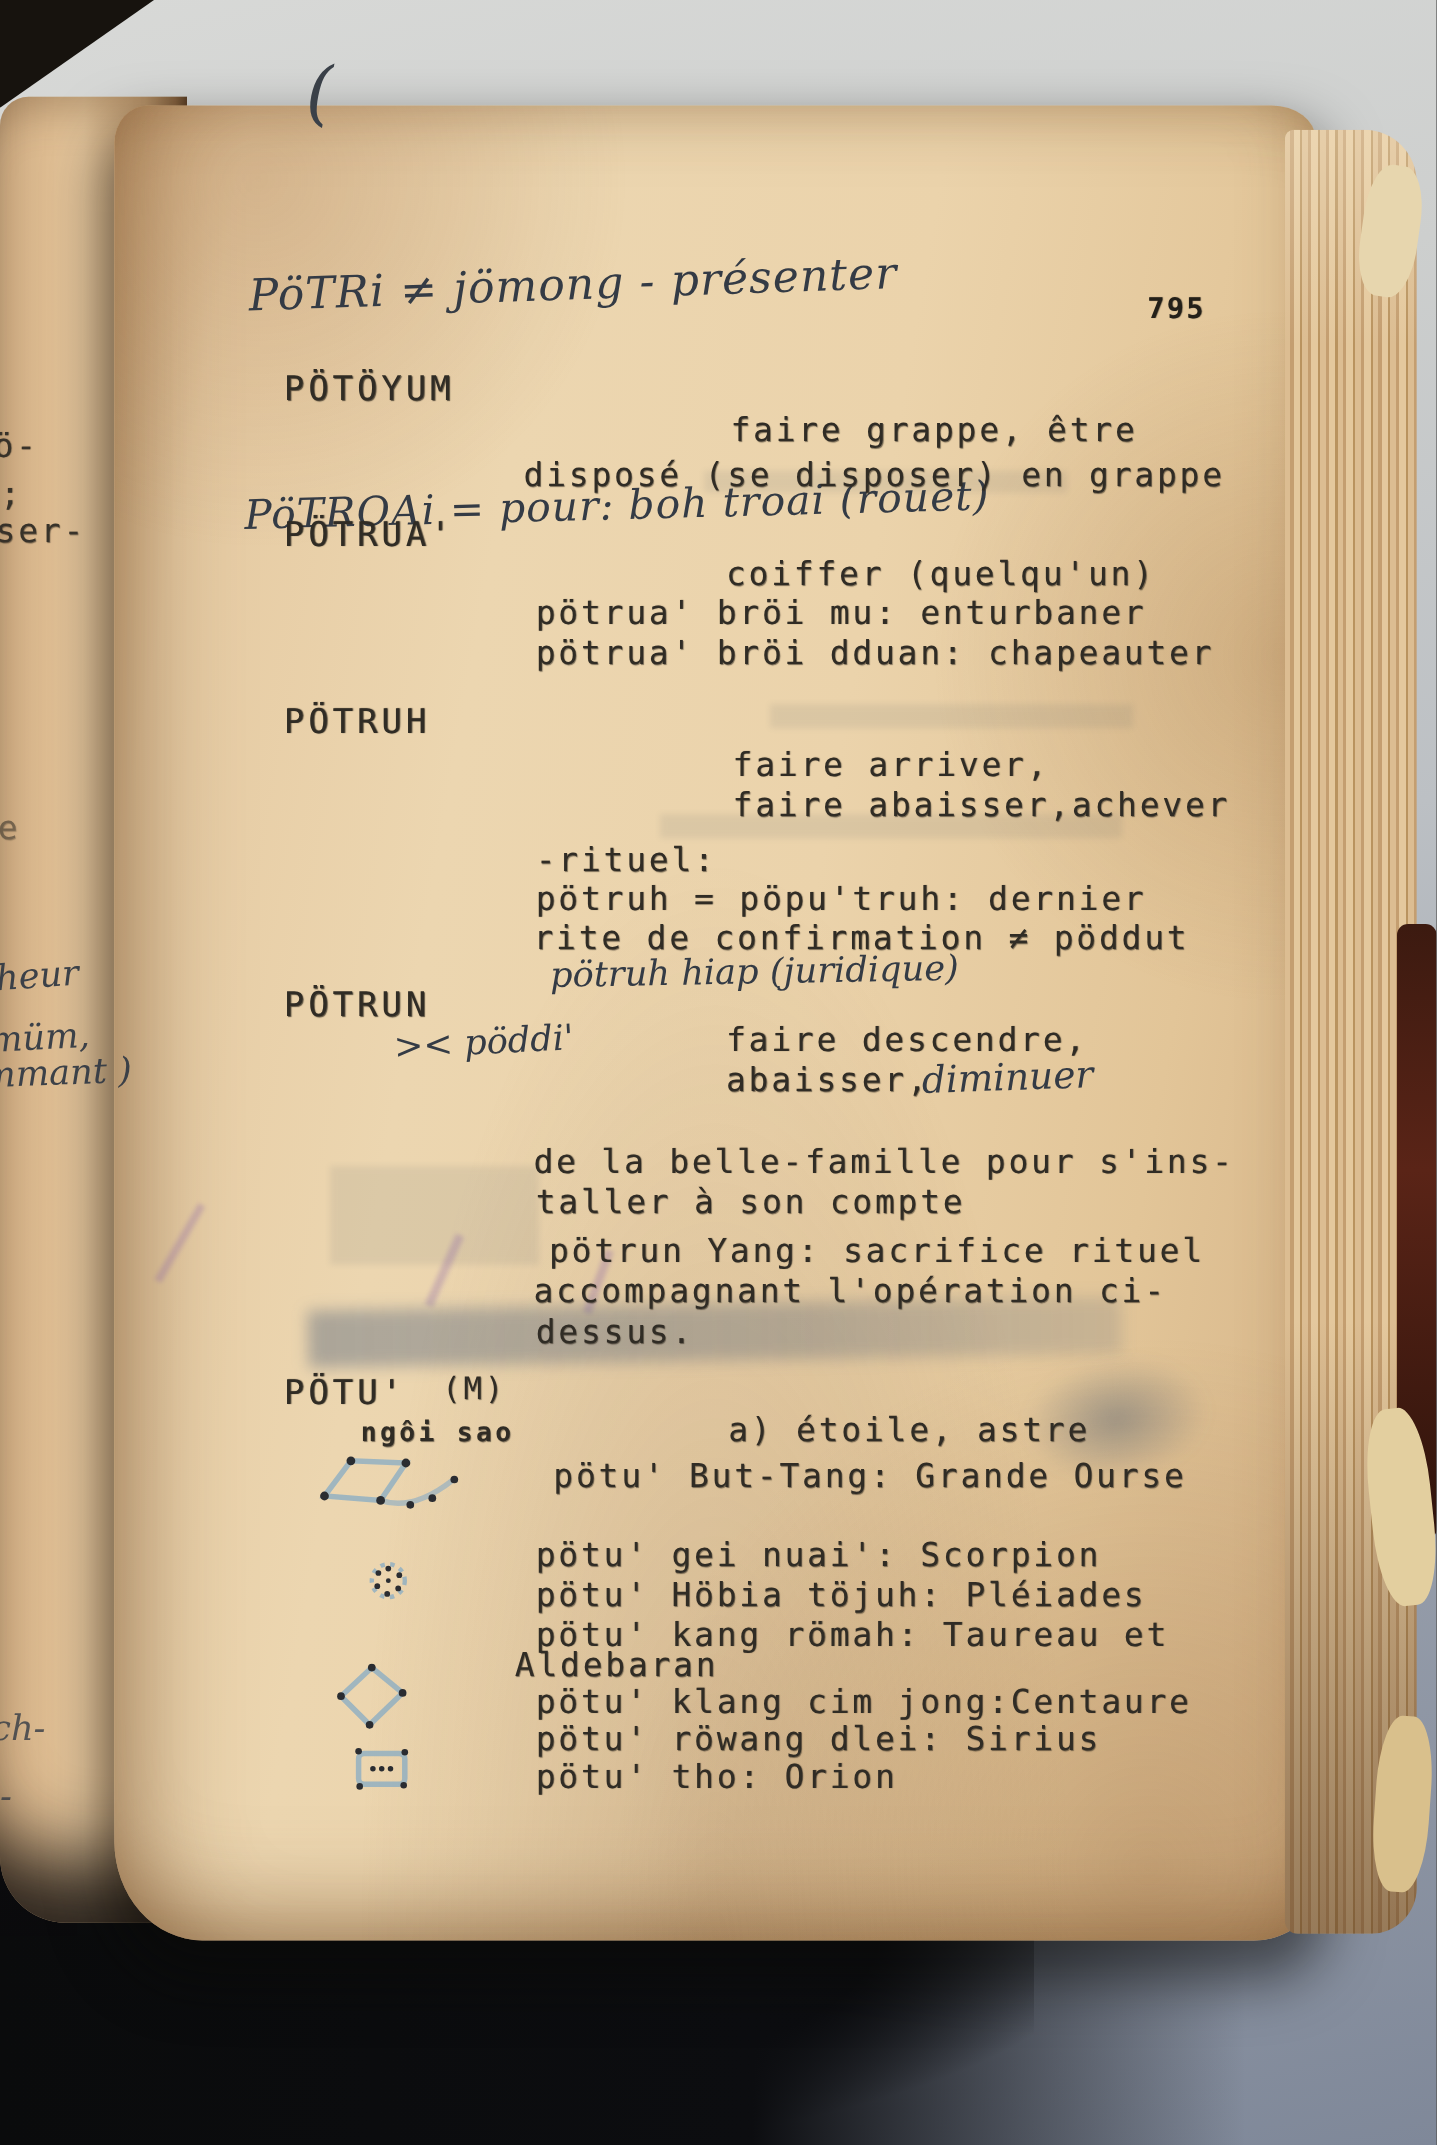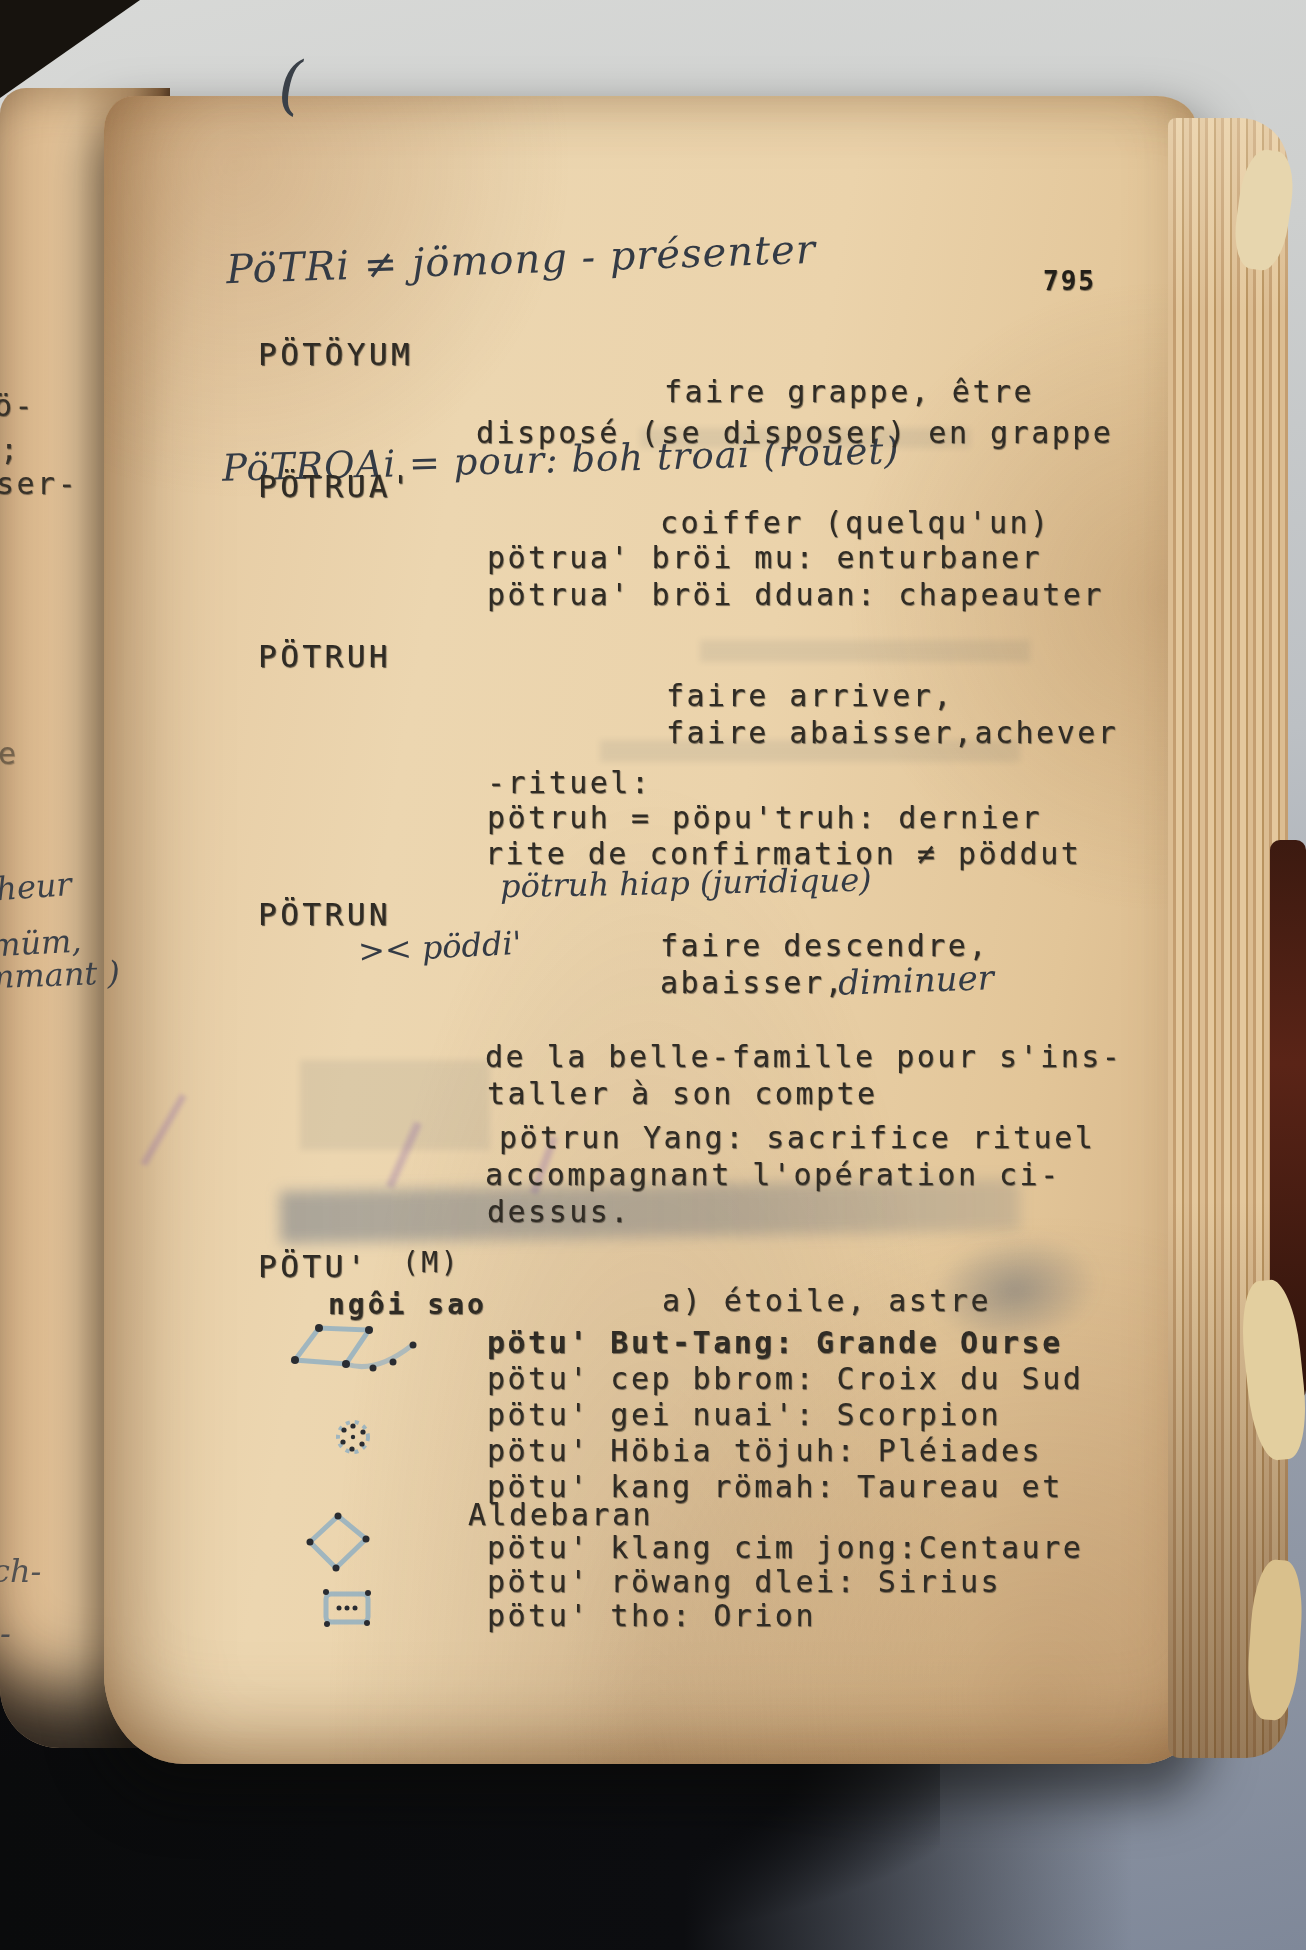--- a/index.html
+++ b/index.html
@@ -35,21 +35,21 @@
   .fore-edge{left:1168px;top:118px;width:120px;height:1640px;border-radius:8px 48px 42px 12px;
     background:linear-gradient(180deg,rgba(255,246,224,.3) 0%,rgba(255,246,224,0) 12%,rgba(0,0,0,0) 66%,rgba(75,46,22,.5) 100%),
       repeating-linear-gradient(90deg,#dcbd92 0 5px,#c49e70 5px 8px,#e4c89d 8px 14px,#b9935f 14px 16px);}
   .maroon-cover{left:1270px;top:840px;width:36px;height:560px;border-radius:10px;
     background:linear-gradient(180deg,#3c1a10,#5a2417 40%,#2e130b);}
   .torn-bit{background:#e7d6ae;border-radius:40%;}
   
   .typed{font-family:"DejaVu Sans Mono",monospace;font-size:30px;letter-spacing:2.5px;
     color:#302c25;white-space:pre;text-shadow:0.7px 0.5px 0.9px rgba(48,42,32,.6);}
   .head{font-size:31px;letter-spacing:3.5px;text-shadow:0.9px 0.6px 1px rgba(40,35,26,.75);}
-  .typed-bold{font-weight:bold;font-size:28px;letter-spacing:3px;}
+  .typed-bold{font-weight:bold;font-size:24px;letter-spacing:3px;}
   .pgnum{font-size:26px;font-weight:bold;letter-spacing:2px;color:#242019;margin-left:35px;}
   .hand{font-family:"DejaVu Serif",serif;font-style:italic;color:#343b45;white-space:pre;}
   .hand-big{font-size:40px;letter-spacing:1px;}
   .hand-med{font-size:32px;}
   .frag{opacity:.95;}
   
   .smudge{filter:blur(7px);}
   .ghost{filter:blur(3px);opacity:.09;background:#3d4d59;}
   .purple{filter:blur(2px);opacity:.3;background:#8a64a8;}
   .sketch{opacity:.95;}
@@ -115,22 +115,21 @@
   <div class="abs typed" style="left:485px;top:1039px;">de la belle-famille pour s'ins-</div>
   <div class="abs typed" style="left:487px;top:1076px;">taller à son compte</div>
   <div class="abs typed" style="left:499px;top:1120px;">pötrun Yang: sacrifice rituel</div>
   <div class="abs typed" style="left:485px;top:1157px;">accompagnant l'opération ci-</div>
   <div class="abs typed" style="left:487px;top:1194px;">dessus.</div>
 
   <div class="abs typed head" style="left:258px;top:1248px;">PÖTU'</div>
   <div class="abs typed" style="left:402px;top:1246px;font-size:28px;">(M)</div>
   <div class="abs typed typed-bold" style="left:328px;top:1288px;">ngôi sao</div>
   <div class="abs typed" style="left:662px;top:1283px;">a) étoile, astre</div>
-  <div class="abs typed" style="left:487px;top:1325px;font-weight:bold;">pötu' But-Tang: Grande Ourse</div>
-  <div class="abs typed" style="left:487px;top:1361px;">pötu' cep bbrom: Croix du Sud</div>
+  <div class="abs typed" style="left:503px;top:1325px;">pötu' But-Tang: Grande Ourse</div>
   <div class="abs typed" style="left:487px;top:1397px;text-align:right;">pötu' gei nuai': Scorpion</div>
   <div class="abs typed" style="left:487px;top:1433px;">pötu' Höbia töjuh: Pléiades</div>
   <div class="abs typed" style="left:487px;top:1469px;">pötu' kang römah: Taureau et</div>
   <div class="abs typed" style="left:468px;top:1497px;">Aldebaran</div>
   <div class="abs typed" style="left:487px;top:1530px;">pötu' klang cim jong:Centaure</div>
   <div class="abs typed" style="left:487px;top:1564px;">pötu' röwang dlei: Sirius</div>
   <div class="abs typed" style="left:487px;top:1598px;">pötu' tho: Orion</div>
 
   <div class="abs sketch" style="left:283px;top:1318px;">
     <svg width="145" height="62" viewBox="0 0 145 62">

